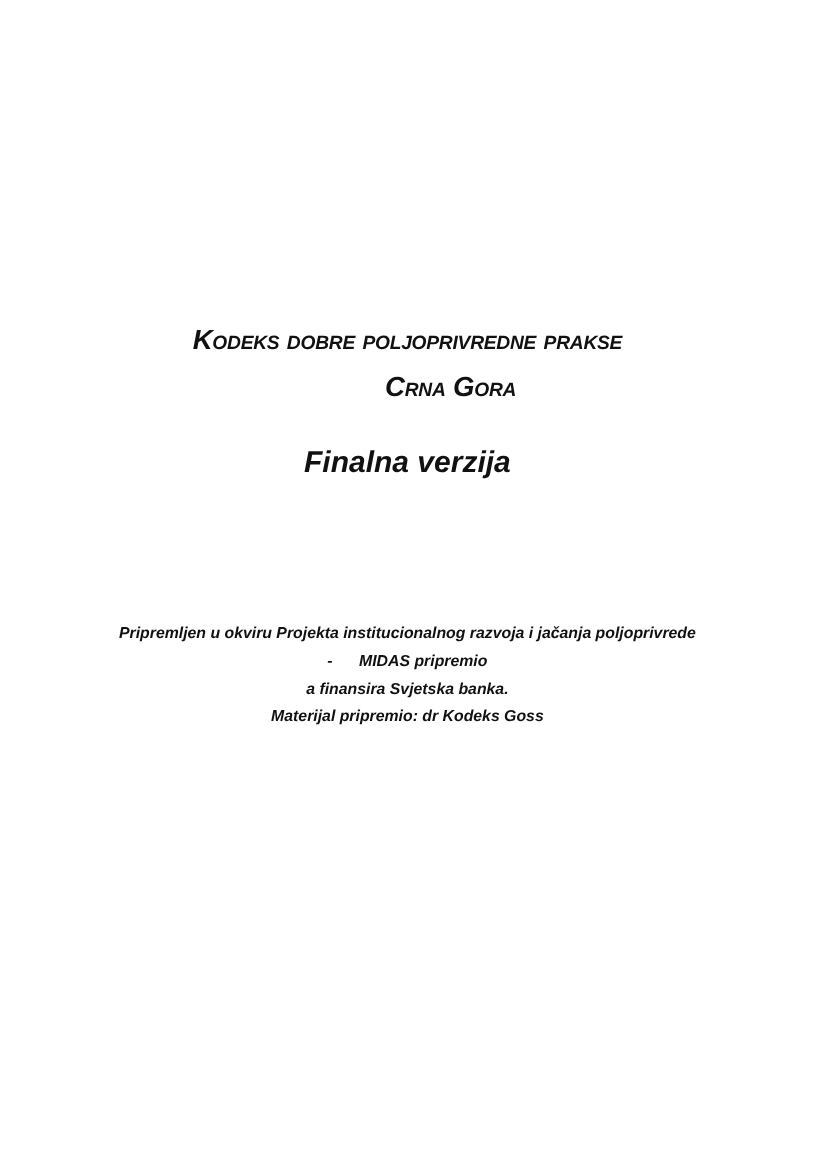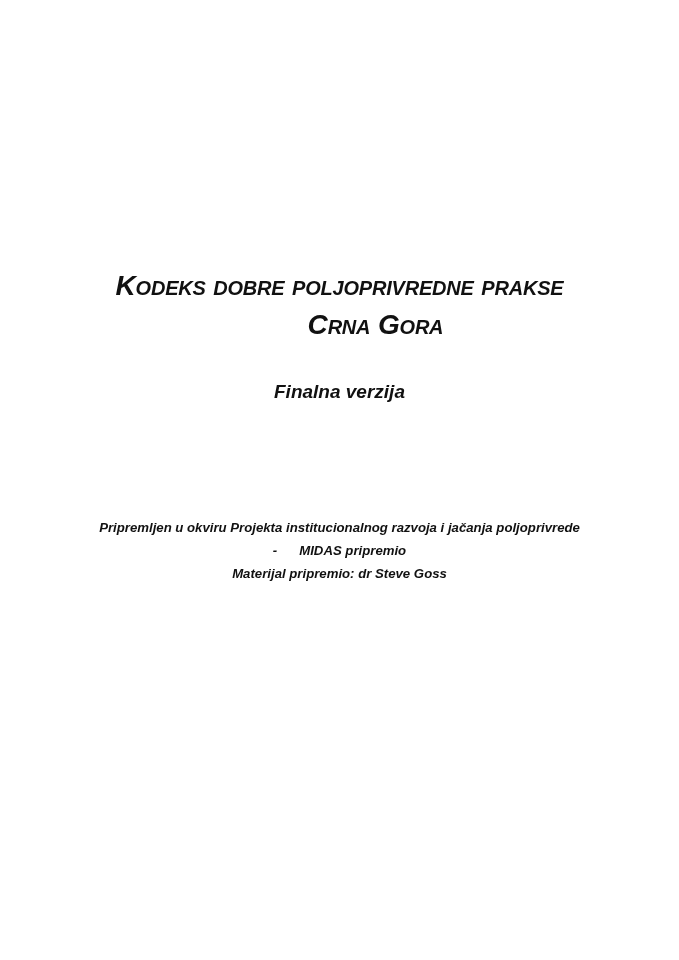--- a/index.html
+++ b/index.html
@@ -1,37 +1,38 @@
 <!DOCTYPE html>
 <html><head>
 <meta charset="utf-8">
 <style>
   html, body { margin: 0; padding: 0; background: #ffffff; }
   body { width: 679px; height: 960px; position: relative; overflow: hidden;
          font-family: "Liberation Sans", sans-serif; color: #111111; }
   .page { position: absolute; left: 0; top: 0; width: 679px; height: 960px; background: #ffffff; }
   .center { position: absolute; left: 0; width: 679px; text-align: center; }
-  .title { font-style: italic; font-weight: bold; font-variant: small-caps; font-size: 28px; letter-spacing: -0.2px; }
+  .title { font-style: italic; font-weight: bold; font-variant: small-caps; font-size: 23px; letter-spacing: -0.2px; }
   .title1 { top: 270px; }
   .title2 { top: 309px; margin-left: 36px; }
-  .subtitle { top: 381px; font-style: italic; font-weight: bold; font-size: 19px; }
+  .subtitle { top: 371px; font-style: italic; font-weight: bold; font-size: 25px; }
   .prep { top: 516px; font-style: italic; font-weight: bold; font-size: 13.2px; line-height: 23px; }
   .prep div { white-space: nowrap; }
   .dash { display: inline-block; margin-right: 22px; }
   .date { top: 816px; font-style: italic; font-weight: bold; font-size: 13.2px; }
 </style>
 </head>
 <body>
 
 <div class="page">
   <div class="center title title1">Kodeks dobre poljoprivredne prakse</div>
   <div class="center title title2">Crna Gora</div>
   <div class="center subtitle">Finalna verzija</div>
 
   <div class="center prep">
     <div>Pripremljen u okviru Projekta institucionalnog razvoja i jačanja poljoprivrede</div>
     <div>
       <span class="dash">-</span><span>MIDAS pripremio</span>
     </div>
-    <div>Materijal pripremio: dr Steve Goss</div>
+    <div>a finansira Svjetska banka.</div>
+    <div>Materijal pripremio: dr Kodeks Goss</div>
   </div>
 
 </div>
 
 </body></html>

